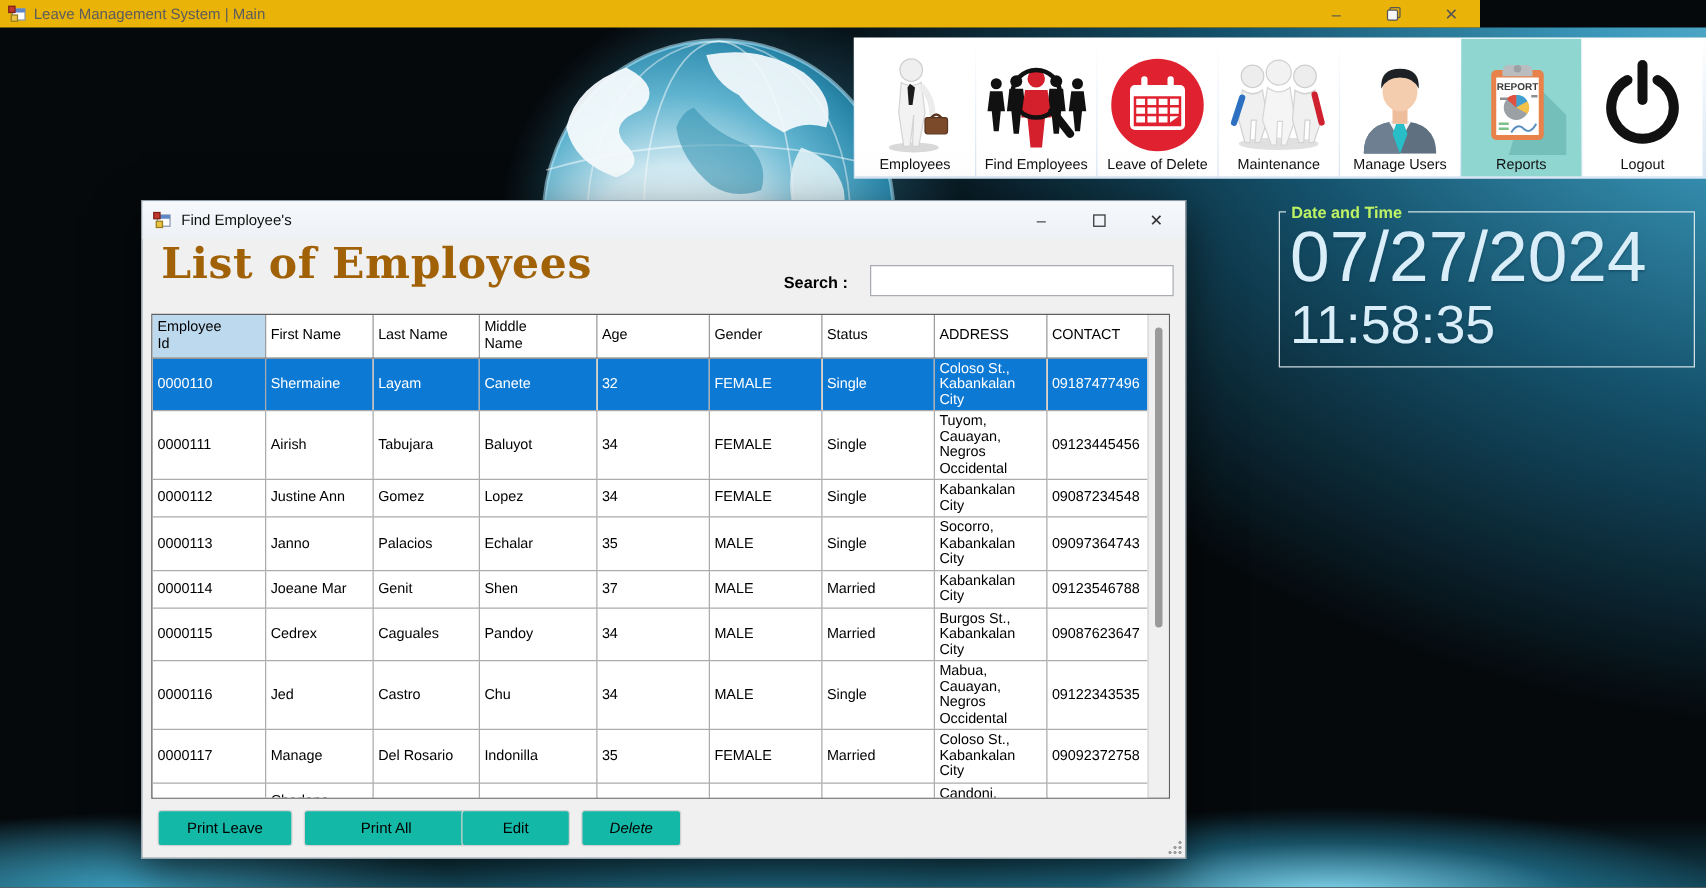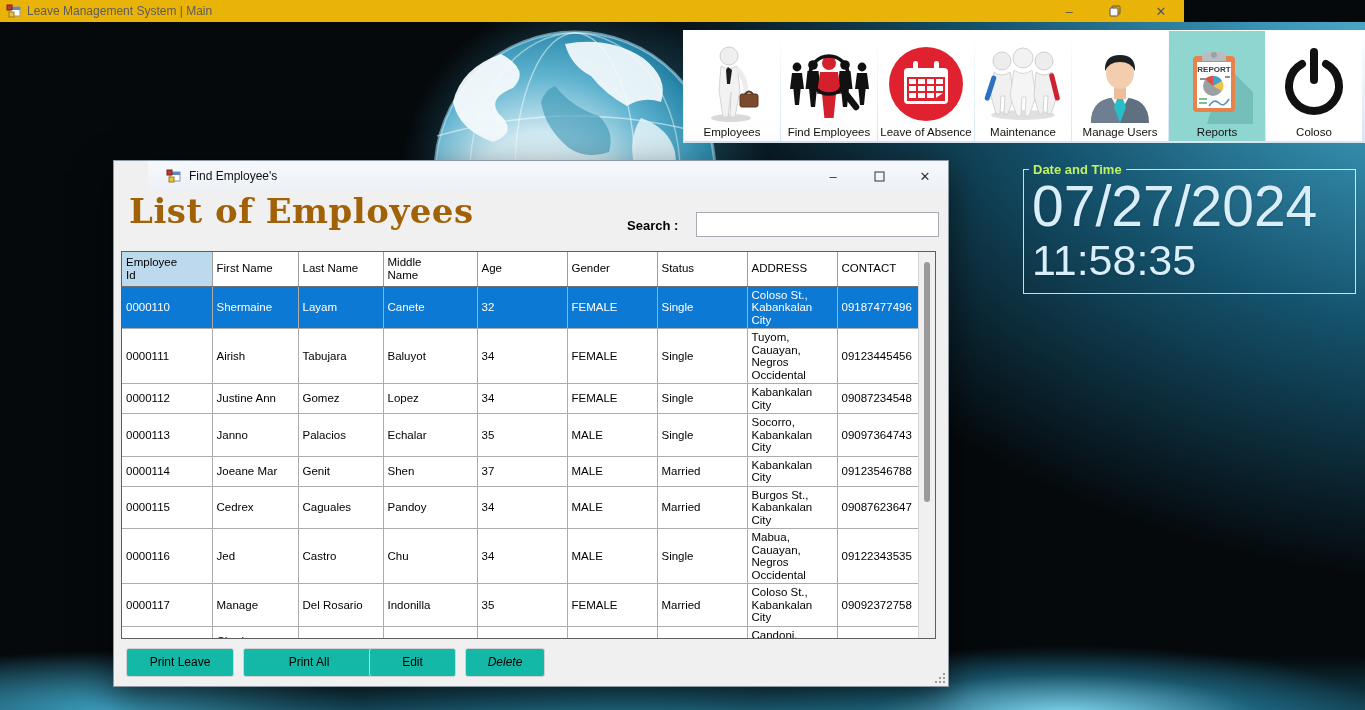--- a/index.html
+++ b/index.html
@@ -35,21 +35,21 @@
 
   
   .dtbox { position:absolute; left:1023px; top:162px; width:333px; height:132px; border:1px solid rgba(240,248,252,0.85); z-index:25; }
   .dtbox legend { font-weight:bold; color:#bef264; font-size:13px; padding:0 4px; margin-left:5px; }
   .dt-date { font-size:57px; color:#d9eef9; line-height:1.05; padding-left:8px; text-shadow:0 1px 2px rgba(0,40,60,0.35); }
   .dt-time { font-size:43px; color:#d9eef9; line-height:1.1; padding-left:8px; text-shadow:0 1px 2px rgba(0,40,60,0.35); }
 
   
   .win { position:absolute; left:113px; top:160px; width:836px; height:527px; background:#f0f0f0;
     border:1px solid #8d9aa6; box-shadow:0 12px 34px rgba(0,0,0,0.55); z-index:40; }
-  .win-tb { height:30px; background:linear-gradient(#f6f9fc,#edf1f6); display:flex; align-items:center; padding-left:18px;margin-left:34px; }
+  .win-tb { height:30px; background:linear-gradient(#f6f9fc,#edf1f6); display:flex; align-items:center; padding-left:8px; }
   .win-title { font-size:12px; color:#111; margin-left:7px; }
   .win-ctrls { margin-left:auto; display:flex; height:30px; }
   .wcb { width:46px; height:30px; display:flex; align-items:center; justify-content:center; color:#333; font-size:13px; }
   .heading { position:absolute; left:15px; top:30px; font-family:"DejaVu Serif",serif; font-weight:bold; font-size:34px; color:#a16207; letter-spacing:0.5px; }
   .search-lbl { position:absolute; left:513px; top:57px; font-weight:bold; font-size:13px; color:#000; }
   .search-input { position:absolute; left:582px; top:51px; width:243px; height:25px; border:1px solid #a9adb3; background:#fff; font-size:13px; padding:0 5px; font-family:"Liberation Sans",sans-serif; }
 
   
   .grid { position:absolute; left:7px; top:90px; width:815px; height:388px; border:1px solid #5f5f5f; background:#fff; display:flex; overflow:hidden; }
   .tablewrap { width:797px; overflow:hidden; }
@@ -186,21 +186,21 @@
               <rect x="32" y="42" width="7" height="5"></rect>
               <rect x="41" y="42" width="7" height="5"></rect>
               <rect x="50" y="42" width="7" height="5"></rect>
             <rect x="23" y="49" width="7" height="5"></rect>
               <rect x="32" y="49" width="7" height="5"></rect>
               <rect x="41" y="49" width="7" height="5"></rect>
               <path d="M50 49 h7 l-7 5 z"></path>
           </g>
         </svg>
       </div>
-      <div class="tlbl">Leave of Absence</div>
+      <div class="tlbl">Leave of Delete</div>
     </div>
     <div class="tile">
       <div class="ticon">
         <svg width="82" height="78" viewBox="0 0 82 78">
           <ellipse cx="41" cy="70" rx="32" ry="5" fill="rgba(0,0,0,0.12)"></ellipse>
           <g>
             <circle cx="20" cy="16" r="9" fill="#ededed" stroke="#cfcfcf"></circle>
             <path d="M12 27 q8 6 16 0 l4 24 -6 18 h-4 l1 -18 -4 0 -1 18 h-4 l-5 -18 z" fill="#f0f0f0" stroke="#d2d2d2"></path>
             <rect x="6" y="30" width="5" height="26" rx="2.5" transform="rotate(18 8 43)" fill="#2d6fc0"></rect>
           </g>
@@ -253,21 +253,21 @@
       </div>
       <div class="tlbl">Reports</div>
     </div>
     <div class="tile">
       <div class="ticon">
         <svg width="72" height="76" viewBox="0 0 72 76">
           <path d="M24 18 A25 25 0 1 0 48 18" fill="none" stroke="#111" stroke-width="8" stroke-linecap="round"></path>
           <line x1="36" y1="6" x2="36" y2="34" stroke="#111" stroke-width="8" stroke-linecap="round"></line>
         </svg>
       </div>
-      <div class="tlbl">Coloso</div>
+      <div class="tlbl">Logout</div>
     </div>
   </div>
 
   <fieldset class="dtbox">
     <legend>Date and Time</legend>
     <div class="dt-date">07/27/2024</div>
     <div class="dt-time">11:58:35</div>
   </fieldset>
 
   <div class="win">

